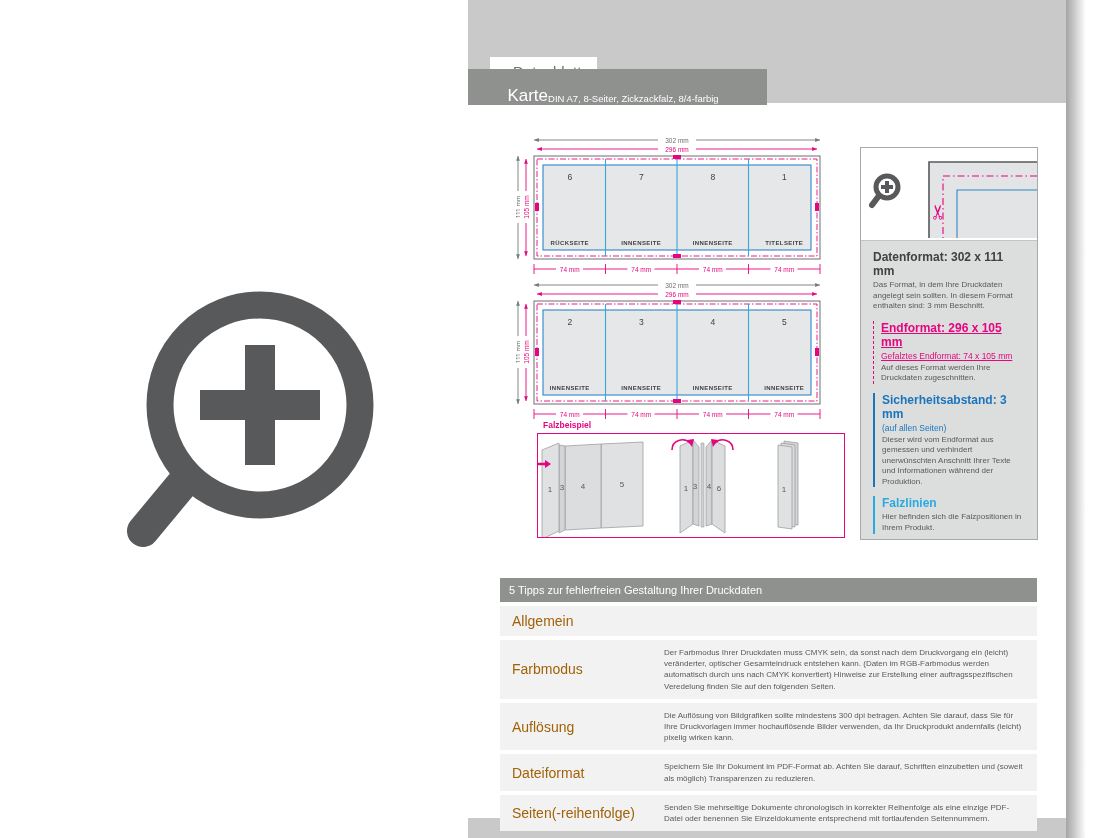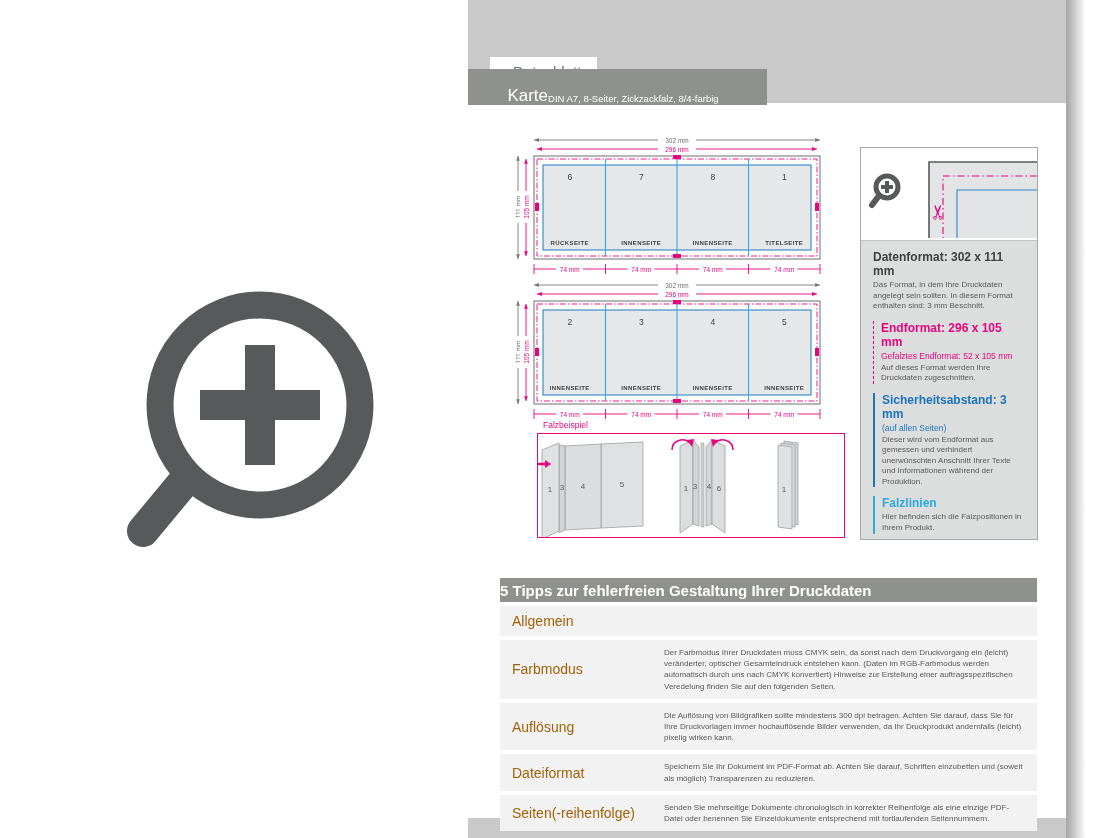--- a/index.html
+++ b/index.html
@@ -24,41 +24,41 @@
   
   .sheet-svg{width:334px;height:148px;}
   .dim{font-size:6.5px;text-anchor:middle;}
   .g{fill:#6d6e71;} .m{fill:#e6057f;}
   .pnum{font-size:8.5px;fill:#414042;text-anchor:middle;}
   .plabel{font-size:6px;font-weight:bold;fill:#414042;text-anchor:middle;letter-spacing:.4px;}
   .fnum{font-size:8px;fill:#58595b;text-anchor:middle;}
 
   
   .fold-box{left:537px;top:433px;width:308px;height:105px;border:1px solid #e6057f;box-sizing:border-box;}
-  .fold-label{left:540px;top:420px;font-size:8.5px;font-weight:normal;color:#e6057f;background:#fff;padding:0 3px;}
+  .fold-label{left:540px;top:420px;font-size:8.5px;font-weight:bold;color:#e6057f;background:#fff;padding:0 3px;}
 
   
   .info-panel{left:860px;top:147px;width:178px;height:393px;background:#dcdddd;
       border:1px solid #a7a9ac;box-sizing:border-box;}
   .info-top{position:absolute;left:0;top:0;width:100%;height:92px;background:#ffffff;
       border-bottom:1px solid #c4c5c7;}
   .info-text{position:absolute;left:0;top:92px;width:100%;padding:10px 12px;box-sizing:border-box;}
   .ip-title{font-size:12px;font-weight:bold;color:#414042;margin:0 0 2px 0;}
   .ip-body{font-size:8px;line-height:1.32;color:#58595b;margin:0 0 9px 0;}
   .sec{padding-left:7px;margin-bottom:9px;}
   .sec-end{border-left:1px dashed #e6057f;}
   .sec-safe{border-left:2px solid #1c75bc;}
   .sec-falz{border-left:2px solid #29abe2;}
-  .t-mag{color:#e6057f;} .t-blue{color:#1c75bc;} .t-cyan{color:#29abe2;}
+  .t-mag{color:#e6057f;text-decoration:underline;} .t-blue{color:#1c75bc;} .t-cyan{color:#29abe2;}
   .ip-sub{font-size:8.5px;margin:0 0 2px 0;}
 
   
   .tips{left:500px;top:578px;width:537px;}
-  .tips-header{height:24px;background:#8e918e;color:#ffffff;font-size:15px;
-      display:flex;align-items:center;padding-left:0;box-sizing:border-box;margin-bottom:4px;font-weight:bold;}
+  .tips-header{height:24px;background:#8e918e;color:#ffffff;font-size:11px;
+      display:flex;align-items:center;padding-left:9px;box-sizing:border-box;margin-bottom:4px;}
   .tip-row{display:flex;background:#f2f2f3;margin-bottom:4px;padding:7px 10px 7px 12px;box-sizing:border-box;}
   .tip-label{width:152px;flex:none;font-size:14px;color:#a16207;display:flex;align-items:center;}
   .tip-text{flex:1;font-size:8px;line-height:1.4;color:#58595b;display:flex;align-items:center;}
 </style>
 </head>
 <body>
 
 <svg class="abs" style="left:125px;top:285px;" width="250" height="265" viewBox="0 0 250 265">
   <circle cx="135" cy="120" r="100" fill="none" stroke="#58595b" stroke-width="27"></circle>
   <rect x="75" y="105" width="120" height="30" fill="#58595b"></rect>
@@ -272,21 +272,21 @@
       <text x="32" y="62" transform="rotate(-90 32 60)" font-size="20" fill="#e6057f" text-anchor="middle">✂</text>
     </svg>
   </div>
   <div class="info-text">
     <div>
       <p class="ip-title">Datenformat: 302 x 111 mm</p>
       <p class="ip-body">Das Format, in dem Ihre Druckdaten angelegt sein sollten. In diesem Format enthalten sind: 3 mm Beschnitt.</p>
     </div>
     <div class="sec sec-end">
       <p class="ip-title t-mag">Endformat: 296 x 105 mm</p>
-      <p class="ip-sub t-mag">Gefalztes Endformat: 52 x 105 mm</p>
+      <p class="ip-sub t-mag">Gefalztes Endformat: 74 x 105 mm</p>
       <p class="ip-body" style="margin-bottom:0">Auf dieses Format werden Ihre Druckdaten zugeschnitten.</p>
     </div>
     <div class="sec sec-safe">
       <p class="ip-title t-blue">Sicherheitsabstand: 3 mm</p>
       <p class="ip-sub t-blue">(auf allen Seiten)</p>
       <p class="ip-body" style="margin-bottom:0">Dieser wird vom Endformat aus gemessen und verhindert unerwünschten Anschnitt Ihrer Texte und Informationen während der Produktion.</p>
     </div>
     <div class="sec sec-falz" style="margin-bottom:0">
       <p class="ip-title t-cyan">Falzlinien</p>
       <p class="ip-body" style="margin-bottom:0">Hier befinden sich die Falzpositionen in Ihrem Produkt.</p>

